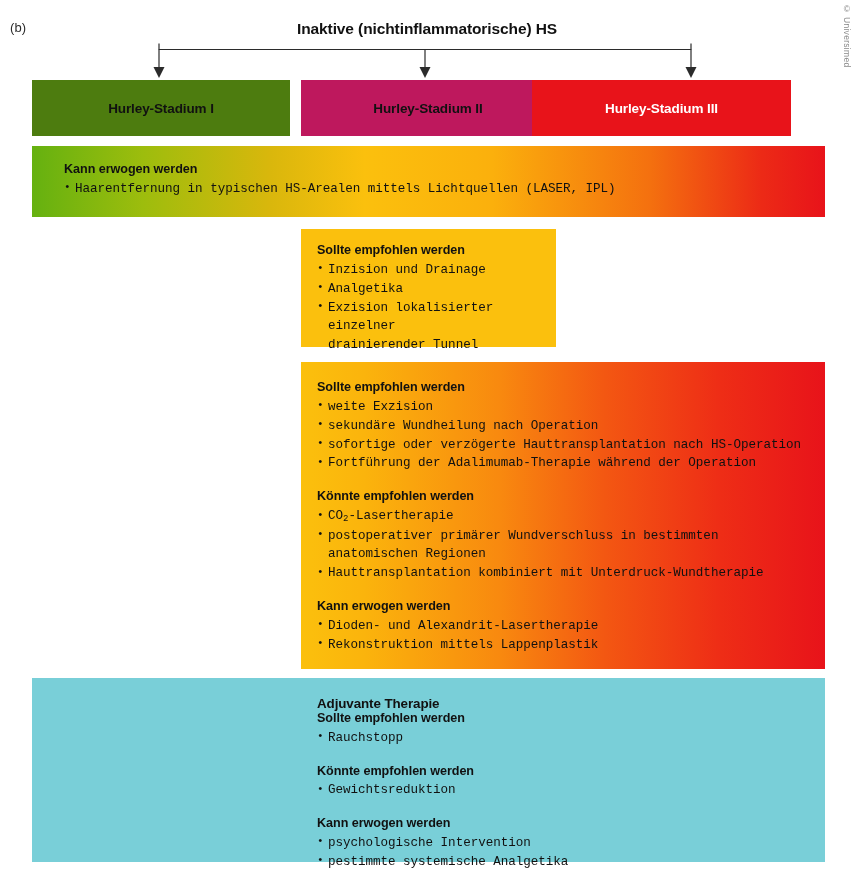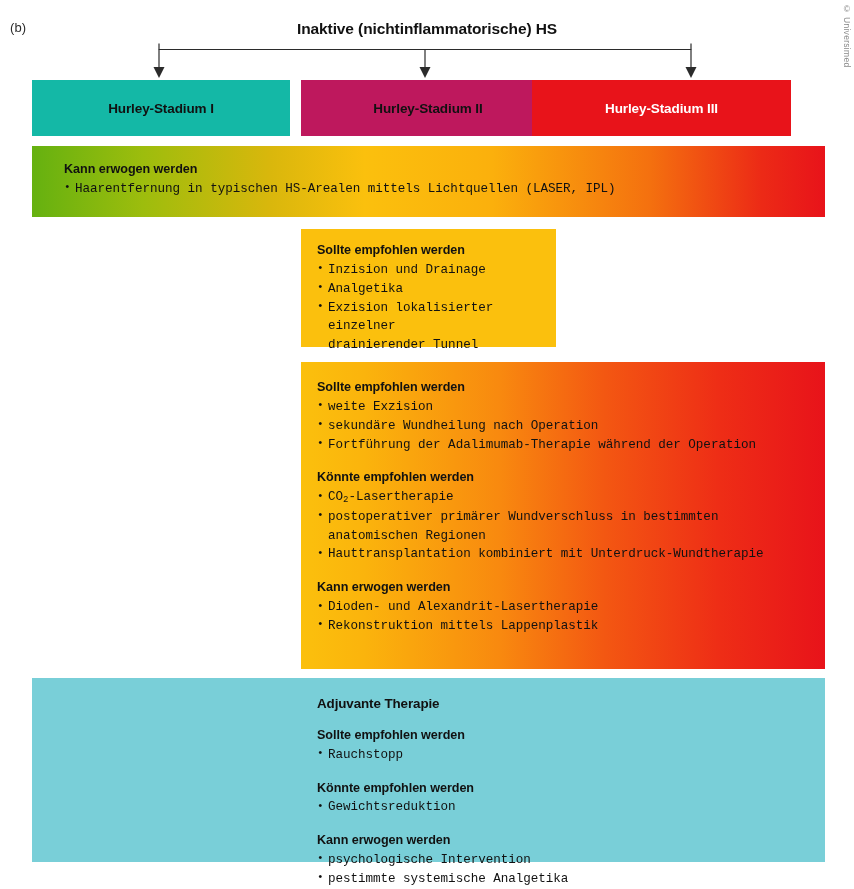--- a/index.html
+++ b/index.html
@@ -72,21 +72,21 @@
     position: absolute;
     top: 80px;
     height: 56px;
     display: flex;
     align-items: center;
     justify-content: center;
     font-size: 13.5px;
     font-weight: bold;
     letter-spacing: -0.1px;
   }
-  .stage-1 { left: 32px;  width: 258px; background: #14b8a6; color: #111111; }
+  .stage-1 { left: 32px;  width: 258px; background: #4d7c0f; color: #111111; }
   .stage-2 { left: 301px; width: 254px; background: #be185d; color: #111111; }
   .stage-3 { left: 532px; width: 259px; background: #e8131a; color: #ffffff; }
 
   
   .block {
     position: absolute;
     box-sizing: border-box;
   }
 
   
@@ -183,21 +183,21 @@
 
   .sub {
     font-size: 9px;
     vertical-align: -2px;
   }
 
   .adj-heading {
     font-size: 13.4px;
     font-weight: bold;
     color: #111111;
-    margin: 0 0 17px 0;
+    margin: 0 0 0 0;
     letter-spacing: -0.1px;
   }
 </style>
 </head>
 <body>
 
 <div id="figure">
 
   <div class="panel-label">(b)</div>
 
@@ -249,20 +249,21 @@
       </li>
     </ul>
   </div>
 
   <div class="block block-surgery3">
 
     <div class="grp-title">Sollte empfohlen werden</div>
     <ul class="bullet-list">
       <li>weite Exzision</li>
       <li>sekundäre Wundheilung nach Operation</li>
+      <li>sofortige oder verzögerte Hauttransplantation nach HS-Operation</li>
       <li>Fortführung der Adalimumab-Therapie während der Operation</li>
     </ul>
 
     <div class="grp-title spaced">Könnte empfohlen werden</div>
     <ul class="bullet-list">
       <li><span>CO</span><span class="sub">2</span><span>-Lasertherapie</span></li>
       <li>
         <span>postoperativer primärer Wundverschluss in bestimmten</span>
         <span class="cont">anatomischen Regionen</span>
       </li>

